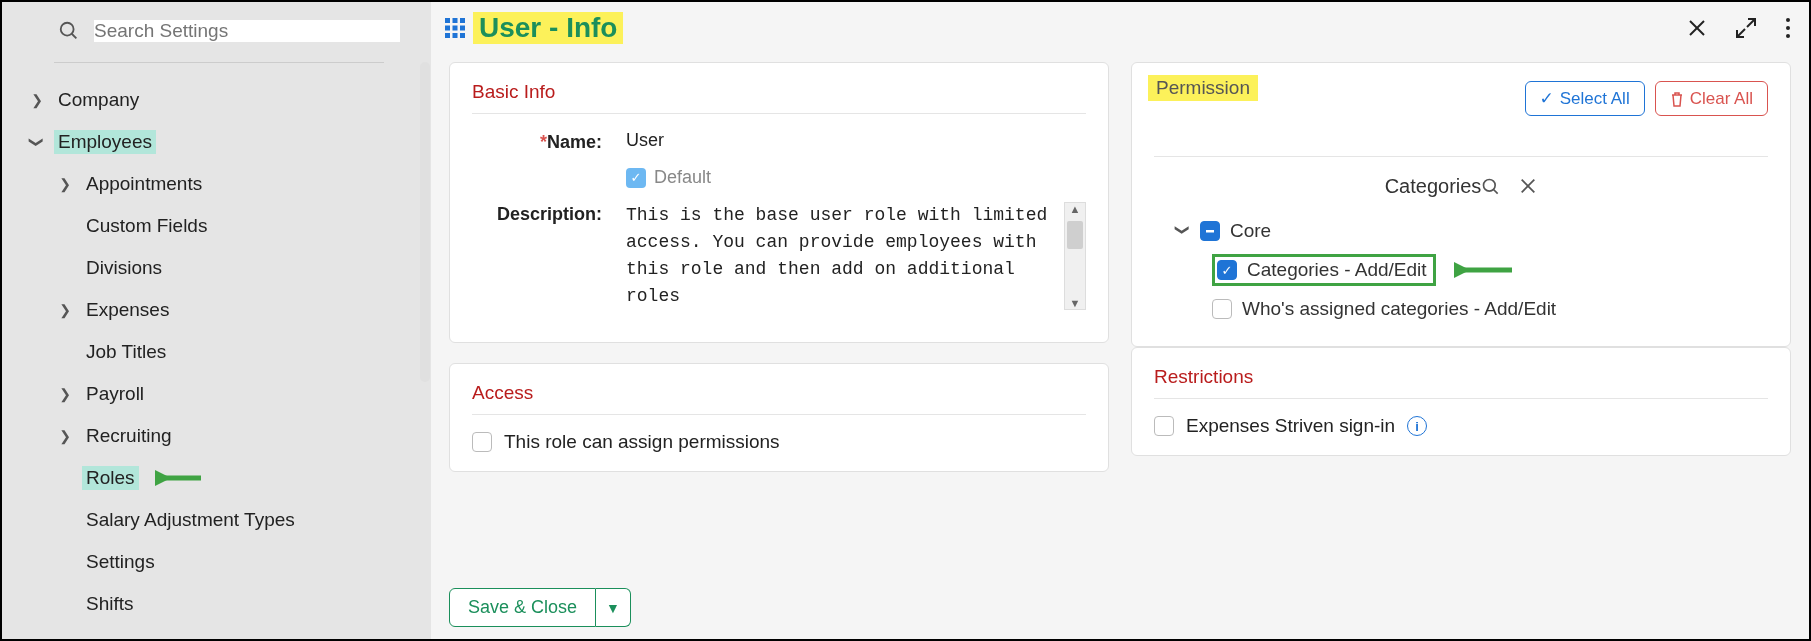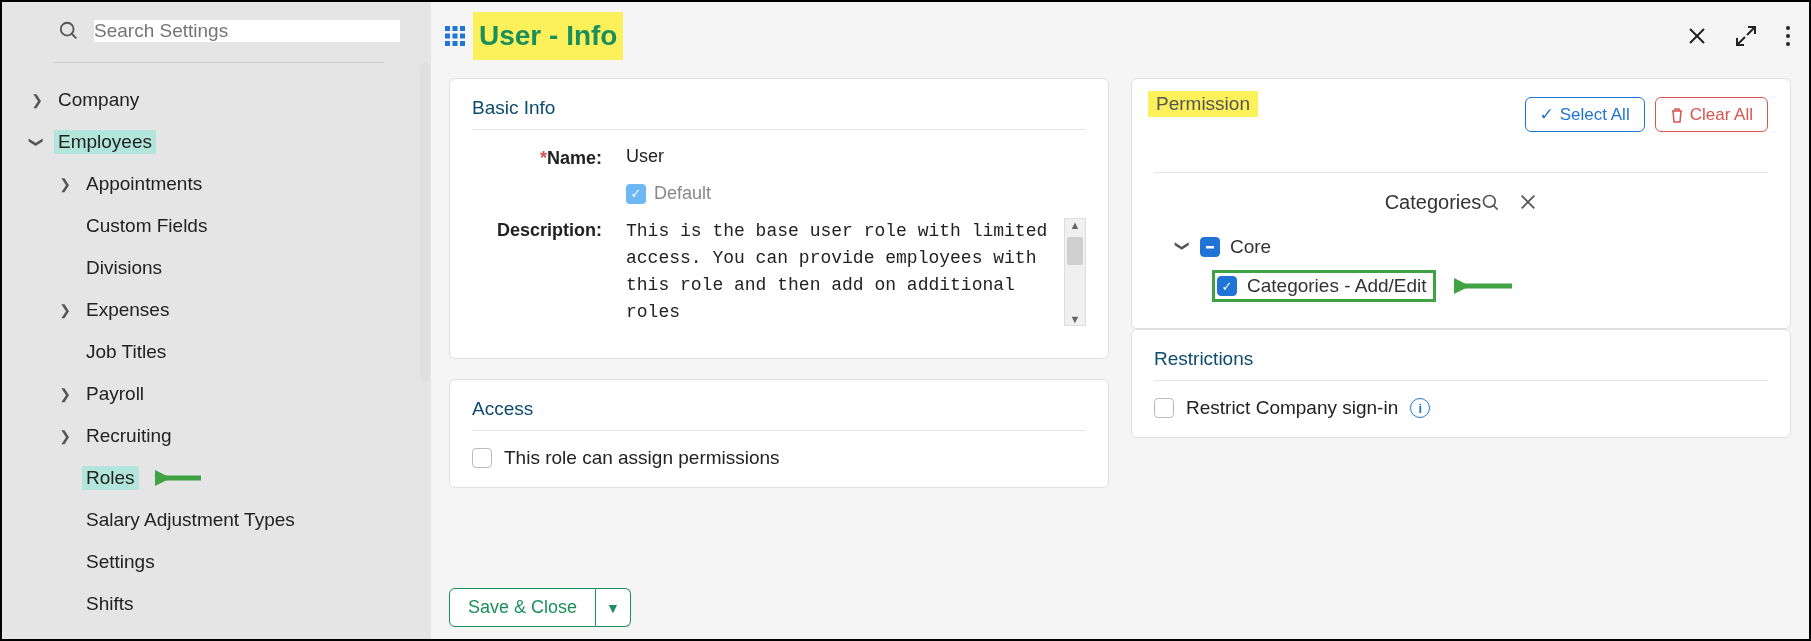--- a/index.html
+++ b/index.html
@@ -87,41 +87,41 @@
     justify-content: space-between;
     padding: 10px 18px 10px 12px;
   }
   .title-left { display: flex; align-items: center; gap: 6px; }
   .title-left svg { width: 24px; height: 24px; }
   .title-text {
     font-size: 28px;
     font-weight: 600;
     color: #1b8f5b;
     background: #fcf15a;
-    padding: 8px 6px;
+    padding: 0 6px;
   }
   .title-actions { display: flex; align-items: center; gap: 28px; color: #333; }
   .title-actions .icon-btn { cursor: pointer; display:inline-flex; }
   .content {
     flex: 1;
     display: flex;
     gap: 22px;
     padding: 8px 18px 0 18px;
     overflow: hidden;
   }
   .col-left { flex: 1 1 540px; display: flex; flex-direction: column; gap: 20px; min-width:0;}
   .col-right { flex: 1 1 540px; display: flex; flex-direction: column; min-width:0;}
   .card {
     background: #fff;
     border: 1px solid #e0e0e0;
     border-radius: 6px;
     padding: 18px 22px 18px 22px;
   }
   .card-title {
-    color: #0c4a6e;
+    color: #b91c1c;
     font-size: 19px;
     margin-bottom: 10px;
   }
   .card hr {
     border: none;
     border-top: 1px solid #e5e5e5;
     margin: 8px 0 16px 0;
   }
   .form-row { display: flex; align-items: flex-start; gap: 24px; margin-bottom: 14px; justify-content: space-between; }
   .form-label {
@@ -452,30 +452,34 @@
                   <svg width="60" height="20">
                       <defs>
                         <marker id="ah2" markerWidth="8" markerHeight="8" refX="2" refY="4" orient="auto">
                           <path d="M8,0 L0,4 L8,8 Z" fill="#3fa343"></path>
                         </marker>
                       </defs>
                       <line x1="58" y1="10" x2="6" y2="10" stroke="#3fa343" stroke-width="5" marker-end="url(#ah2)"></line>
                     </svg>
                 </span>
               </div>
+              <div class="perm-node">
+                <span class="chk"></span>
+                <span>Who's assigned categories - Add/Edit</span>
+              </div>
             </div>
           </div>
         </div>
 
         <div class="card">
           <div class="card-title">Restrictions</div>
           <hr>
           <div class="chk-row">
             <span class="chk"></span>
-            <span>Restrict Company sign-in</span>
+            <span>Expenses Striven sign-in</span>
             <span class="info-icon">i</span>
           </div>
         </div>
       </div>
     </div>
 
     <div class="footer">
       <div class="save-group">
         <button class="save-btn">Save &amp; Close</button>
         <button class="save-drop">▼</button>

